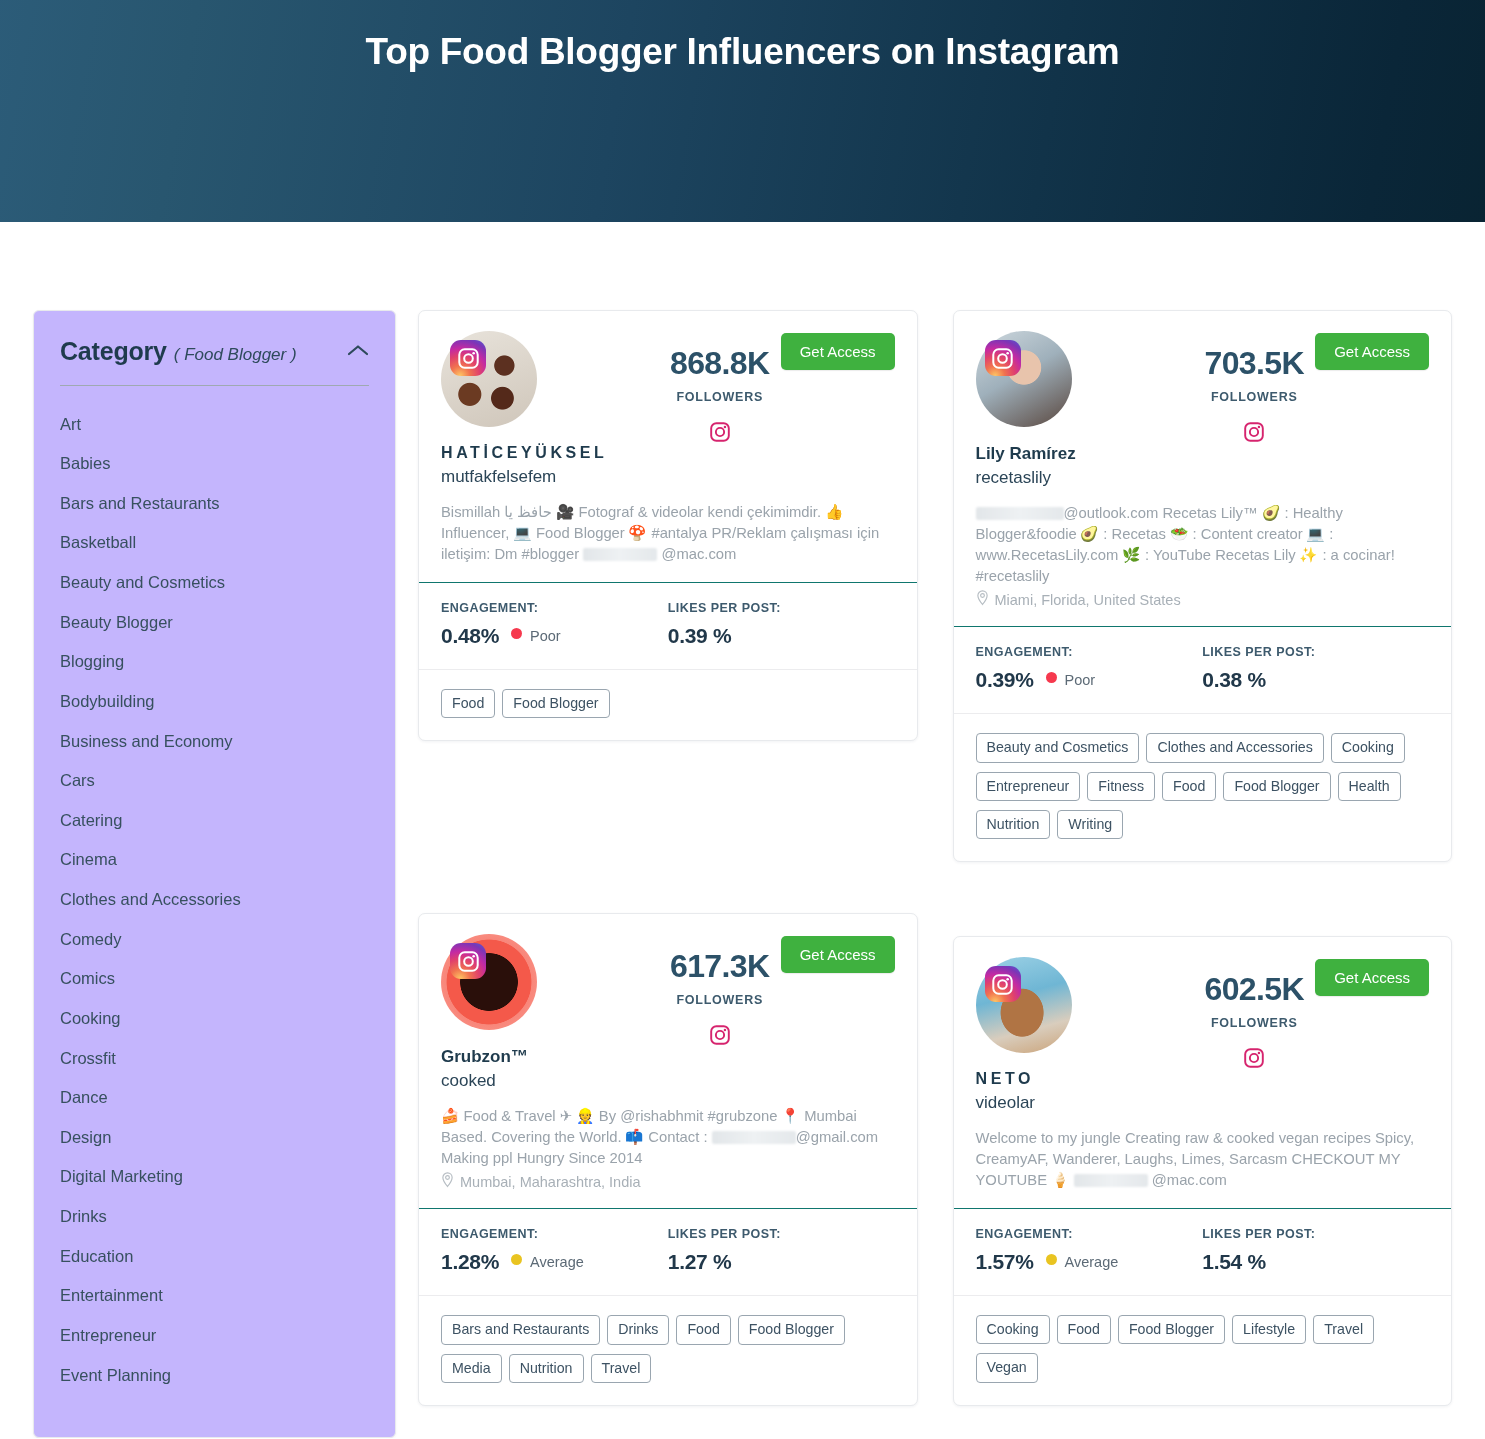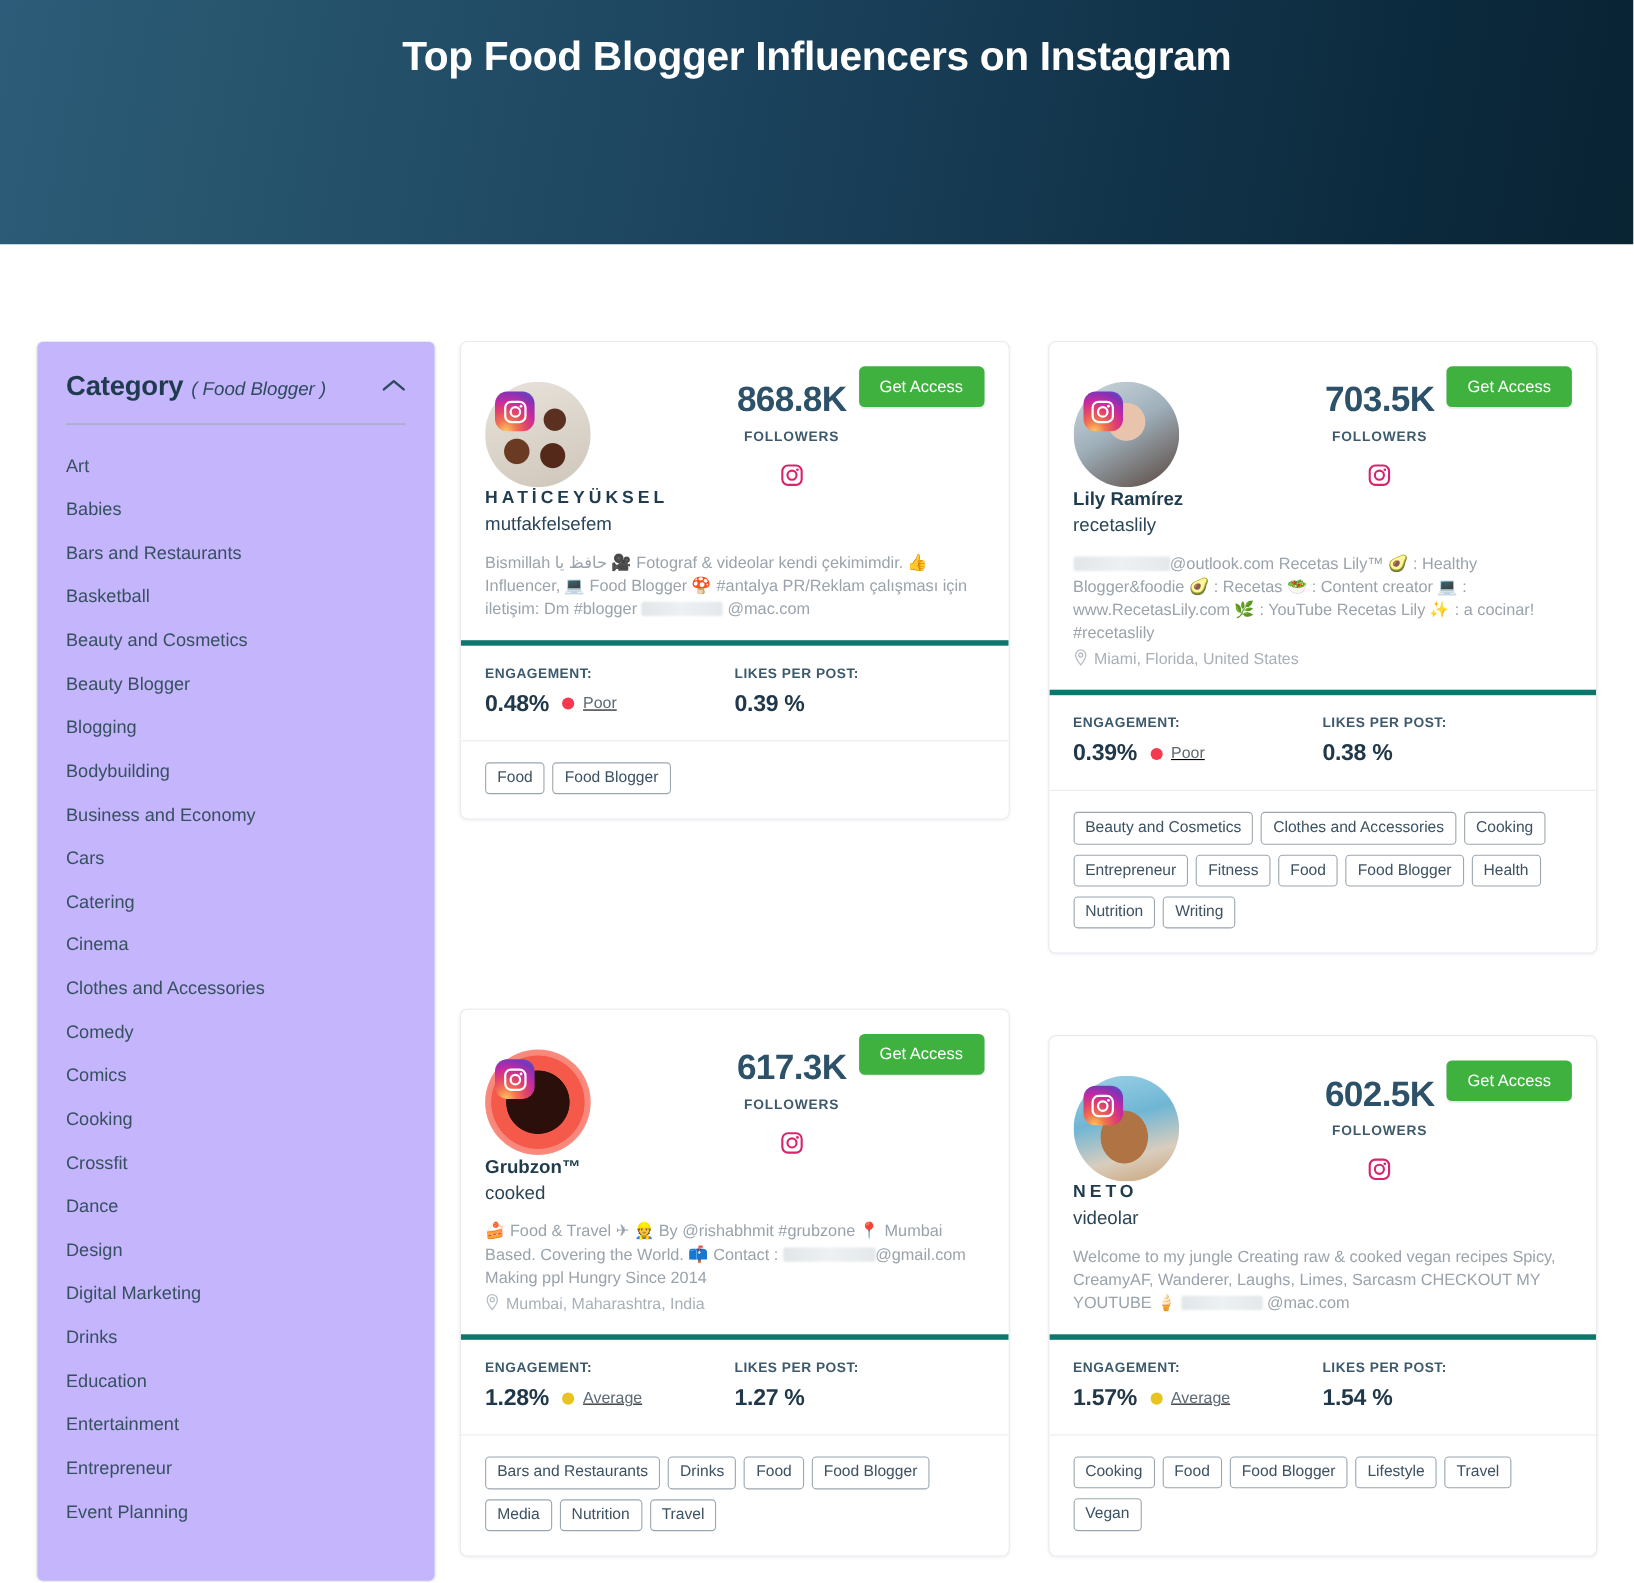--- a/index.html
+++ b/index.html
@@ -114,21 +114,21 @@
   .card {
     background: #ffffff;
     border: 1px solid #e8eaed;
     border-radius: 7px;
     box-shadow: 0 1px 3px rgba(16,40,60,.06);
     overflow: hidden;
   }
 
   .card-top { padding: 20px 22px 17px 22px; position: relative; }
 
-  .card-head { display: flex; align-items: flex-end; }
+  .card-head { display: flex; align-items: flex-start; }
 
   .avatar-wrap { position: relative; width: 104px; flex: 0 0 104px; }
   .avatar {
     width: 96px; height: 96px;
     border-radius: 50%;
     overflow: hidden;
     position: relative;
     background: #dfe3e6;
   }
   .ig-badge {
@@ -219,21 +219,21 @@
     margin-top: 3px;
     font-size: 14.5px;
     color: #a8b0b7;
     display: flex;
     align-items: center;
     gap: 6px;
   }
   .pin-ico { width: 13px; height: 16px; flex: 0 0 13px; }
 
   .metrics {
-    border-top: 5px solid #0f766e;
+    border-top: 1px solid #0f766e;
     display: flex;
     padding: 18px 22px 21px 22px;
   }
   .metric { flex: 1 1 50%; }
   .metric-label {
     font-size: 12.5px;
     font-weight: bold;
     color: #3d5a6d;
     letter-spacing: 0.45px;
   }
@@ -242,21 +242,21 @@
     display: flex;
     align-items: center;
     gap: 12px;
   }
   .metric-value {
     font-size: 21px;
     font-weight: bold;
     color: #21384a;
     letter-spacing: -0.3px;
   }
-  .quality { display: flex; align-items: center; gap: 8px; text-decoration: underline; }
+  .quality { display: flex; gap: 8px; }
   .q-dot { width: 11px; height: 11px; border-radius: 50%; }
   .q-text { font-size: 14.5px; color: #5c6a76; }
 
   .tags {
     border-top: 1px solid #ececee;
     padding: 19px 22px 22px 22px;
     display: flex;
     flex-wrap: wrap;
     gap: 9px 7px;
   }

